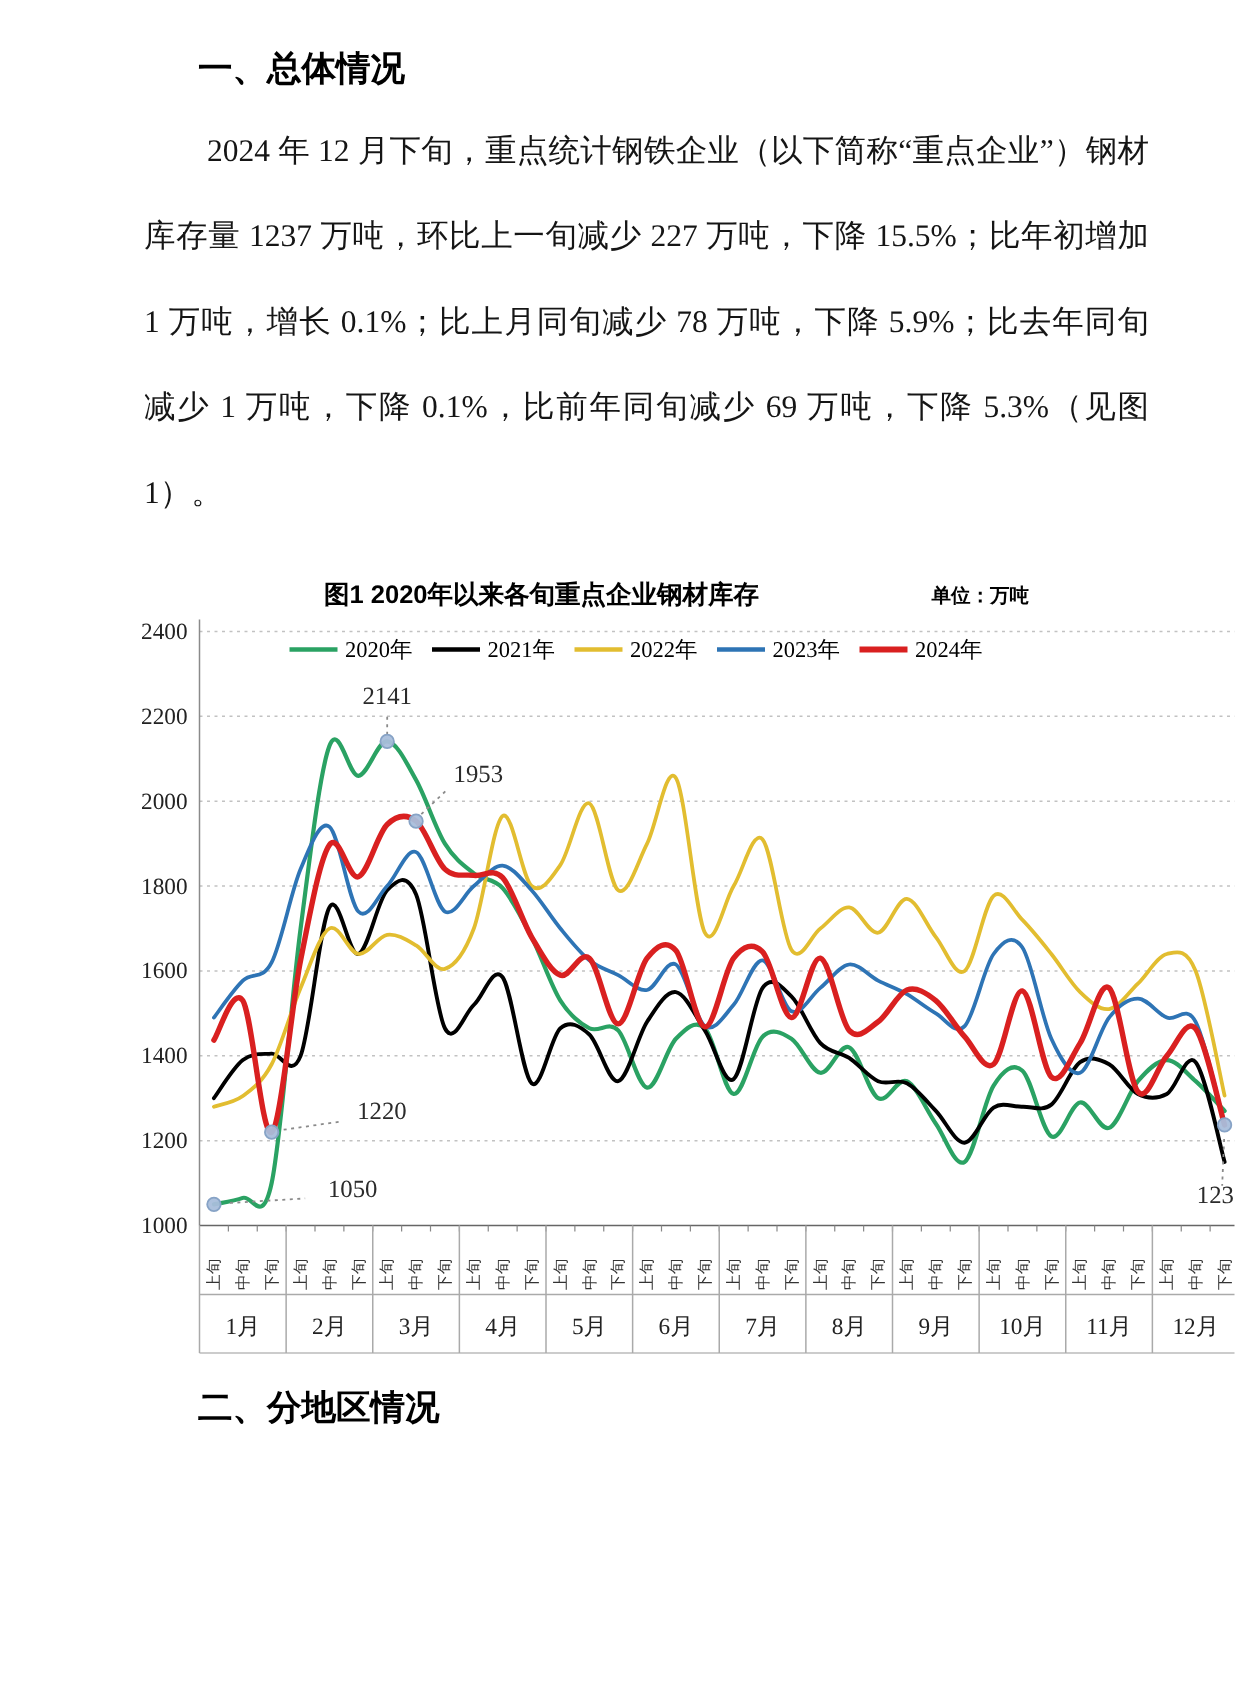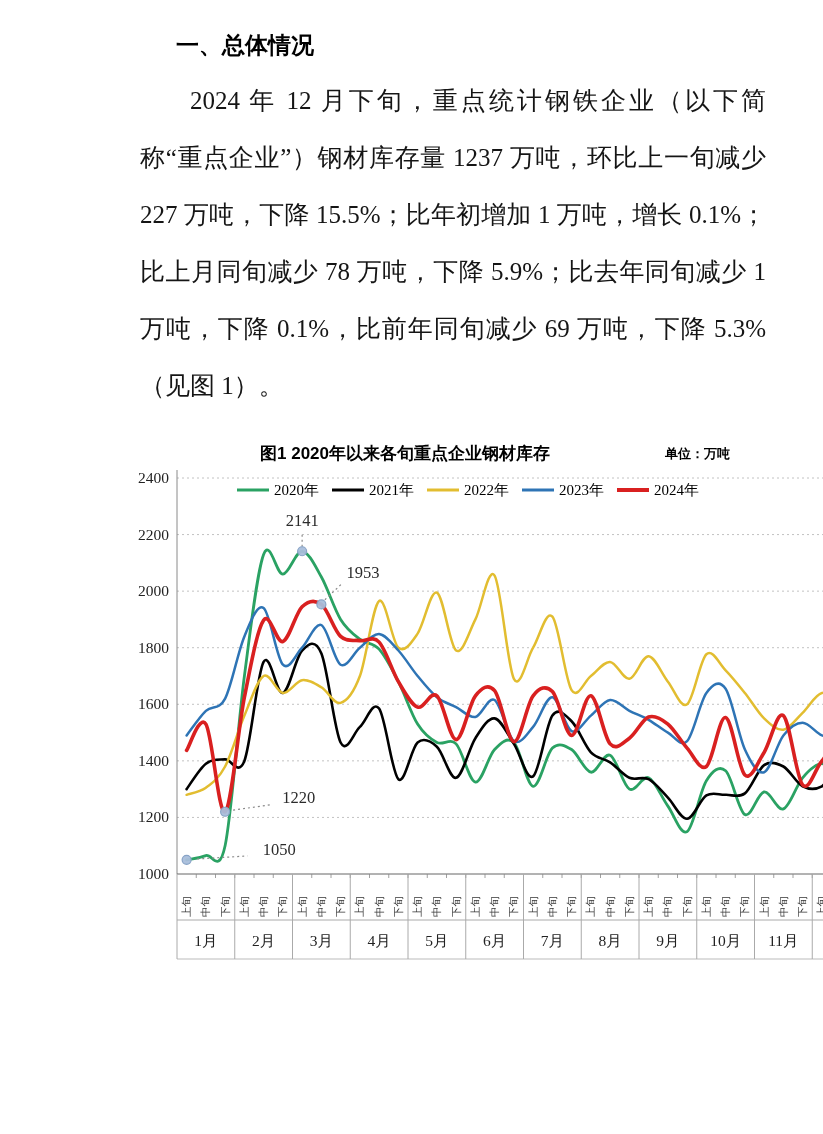--- a/index.html
+++ b/index.html
@@ -1,21 +1,21 @@
 <!DOCTYPE html>
 <html><head>
 <meta charset="utf-8">
 <style>
   html,body{margin:0;padding:0;background:#ffffff;}
   body{width:823px;height:1134px;overflow:hidden;position:relative;
        font-family:"Liberation Serif","DejaVu Serif",serif;color:#111;}
-  .doc{padding:24px 57px 0 96px;margin-left:44px;}
+  .doc{padding:24px 57px 0 96px;}
   .sec-heading{font-family:"Liberation Sans","DejaVu Sans",sans-serif;
        font-weight:bold;font-size:23px;line-height:42px;margin:0 0 0 36px;color:#000;}
-  .body-para{font-size:25px;line-height:57px;text-align:justify;text-indent:2em;
+  .body-para{font-size:21px;line-height:57px;text-align:justify;text-indent:2em;
        margin:6px 0 0 0;color:#151515;}
   .fig{margin:14px 0 0 -15px;width:748px;height:536px;position:relative;text-align:center;}
   .fig svg{display:block;}
   .sec2{margin-top:10px;}
 </style>
 </head>
 <body>
 
 <div class="doc">
 
@@ -169,15 +169,16 @@
         <text x="177.125" y="98.25999999999999" text-anchor="middle" font-family="&quot;Liberation Serif&quot;,&quot;DejaVu Serif&quot;,serif" font-size="16.5" fill="#2b2b2b">2141</text>
         <line x1="199.875" y1="171.75714285714287" x2="216.375" y2="156.15714285714287" stroke="#8a8a8a" stroke-width="1.2" stroke-dasharray="2 3"></line>
         <circle cx="196.375" cy="176.43714285714287" r="4.5" fill="#a9bedb" stroke="#87a3c6" stroke-width="1.2" fill-opacity="0.95"></circle>
         <text x="221.375" y="150.43714285714287" text-anchor="start" font-family="&quot;Liberation Serif&quot;,&quot;DejaVu Serif&quot;,serif" font-size="16.5" fill="#2b2b2b">1953</text>
         <line x1="735.095" y1="388.3228571428572" x2="733.775" y2="419.52285714285716" stroke="#8a8a8a" stroke-width="1.2" stroke-dasharray="2 3"></line>
         <circle cx="735.375" cy="378.96285714285716" r="4.5" fill="#a9bedb" stroke="#87a3c6" stroke-width="1.2" fill-opacity="0.95"></circle>
         <text x="733.375" y="430.96285714285716" text-anchor="middle" font-family="&quot;Liberation Serif&quot;,&quot;DejaVu Serif&quot;,serif" font-size="16.5" fill="#2b2b2b">1237</text>
       </svg>
   </div>
 
+  <h2 class="sec-heading sec2">二、分地区情况</h2>
 
 
 </div>
 
 </body></html>

